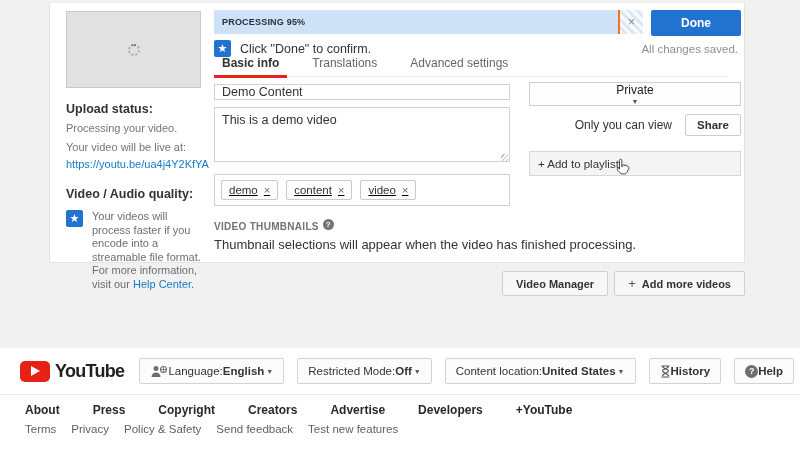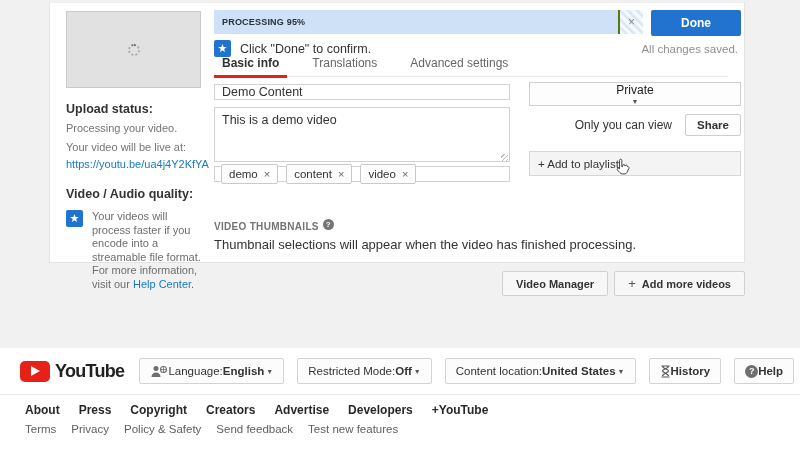--- a/index.html
+++ b/index.html
@@ -23,21 +23,21 @@
   .sb-link { font-size:11px; color:#167ac6; text-decoration:none; }
   .quality-h { margin-top:15px; }
   .quality-row { display:flex; gap:9px; margin-top:9px; }
   .quality-text { font-size:11px; color:#6e6e6e; line-height:13.5px; width:116px; }
 
   .star-badge { width:17px; height:17px; min-width:17px; background:#2173cf; border-radius:2px;
                 color:#fff; font-size:11px; line-height:17px; text-align:center; }
 
   
   .progress-wrap { position:absolute; left:164px; top:7px; width:429px; height:24px; display:flex; }
-  .progress-fill { width:406px; background:#cfe1f6; border-right:2px solid #4d7c0f;
+  .progress-fill { width:406px; background:#cfe1f6; border-right:2px solid #f97316;
                    display:flex; align-items:center; }
   .progress-label { font-size:9px; font-weight:bold; color:#25313d; padding-left:8px; letter-spacing:.2px; }
   .progress-rest { flex:1; background:repeating-linear-gradient(45deg,#f7fafd 0 3px,#dde8f6 3px 6px);
                    display:flex; align-items:center; justify-content:center; }
   .progress-close { color:#8a8a8a; font-size:12px; line-height:1; cursor:default; }
 
   .done-btn { position:absolute; left:601px; top:7px; width:90px; height:26px; background:#2173cf;
               color:#fff; font-size:12px; font-weight:bold; border:none; border-radius:2px; }
 
   .confirm-row { position:absolute; left:164px; top:37px; display:flex; align-items:center; gap:9px; }
@@ -53,22 +53,22 @@
 
   
   .form-left { position:absolute; left:164px; top:79px; width:296px; }
   .title-input { width:100%; height:16px; border:1px solid #d2d2d2; padding:0 7px;
                  font-size:12.5px; color:#333; font-family:inherit; outline:none; }
   .desc-wrap { position:relative; margin-top:7px; }
   .desc-area { width:100%; height:55px; border:1px solid #d2d2d2; padding:5px 7px;
                font-size:12.5px; color:#333; font-family:inherit; resize:none; outline:none; }
   .resize-grip { position:absolute; right:2px; bottom:5px; width:7px; height:7px;
                  background:repeating-linear-gradient(135deg,transparent 0 2px,#b9b9b9 2px 3px); }
-  .tags-box { margin-top:0; height:16px; border:1px solid #d2d2d2; padding:0 6px;
-              display:flex; align-items:center; }
+  .tags-box { margin-top:8px; height:32px; border:1px solid #d2d2d2; padding:0 6px;
+              display:flex; align-items:center;text-decoration:underline; }
   .chip { display:flex; align-items:center; gap:6px; border:1px solid #c9c9c9; border-radius:2px;
           background:#fdfdfd; padding:3px 7px; margin-right:8px; font-size:11.5px; color:#333; }
   .chip-x { color:#666; font-size:11px; line-height:1; }
 
   
   .form-right { position:absolute; left:479px; top:79px; width:212px; }
   .select { height:24px; border:1px solid #cfcfcf; background:#fdfdfd; padding:0 8px;
             display:flex; align-items:center; justify-content:space-between;
             font-size:12px; color:#222;flex-direction:column; }
   .caret { font-size:7px; color:#555; }
@@ -103,21 +103,21 @@
   .logo-badge { width:30px; height:21px; background:#e62117; border-radius:5px; position:relative; }
   .play-tri { position:absolute; left:11px; top:5px; width:0; height:0;
               border-left:9px solid #fff; border-top:5.5px solid transparent; border-bottom:5.5px solid transparent; }
   .logo-text { font-size:18px; font-weight:bold; color:#212121; letter-spacing:-.7px; }
   .f-btn { height:26px; border:1px solid #d3d3d3; background:#fcfcfc; border-radius:2px;
            display:flex; align-items:center; padding:0 10px; font-size:11.5px; color:#333;
            font-family:inherit; }
   .f-val { font-weight:bold; }
   .f-caret { font-size:7px; color:#555; margin-left:2px; }
   .footer-divider { position:absolute; left:0; top:46px; width:100%; border-top:1px solid #e9e9e9; }
-  .links-a { position:absolute; left:25px; top:55px; display:flex; gap:19px;align-items:flex-end; }
+  .links-a { position:absolute; left:25px; top:55px; display:flex; gap:33px;align-items:flex-end; }
   .links-a span { font-size:12px; font-weight:bold; color:#282828; }
   .links-b { position:absolute; left:25px; top:75px; display:flex; gap:15px; }
   .links-b span { font-size:11.5px; color:#606060; }
 </style>
 </head>
 <body>
 
 <div class="card">
 
   <div class="thumb">

